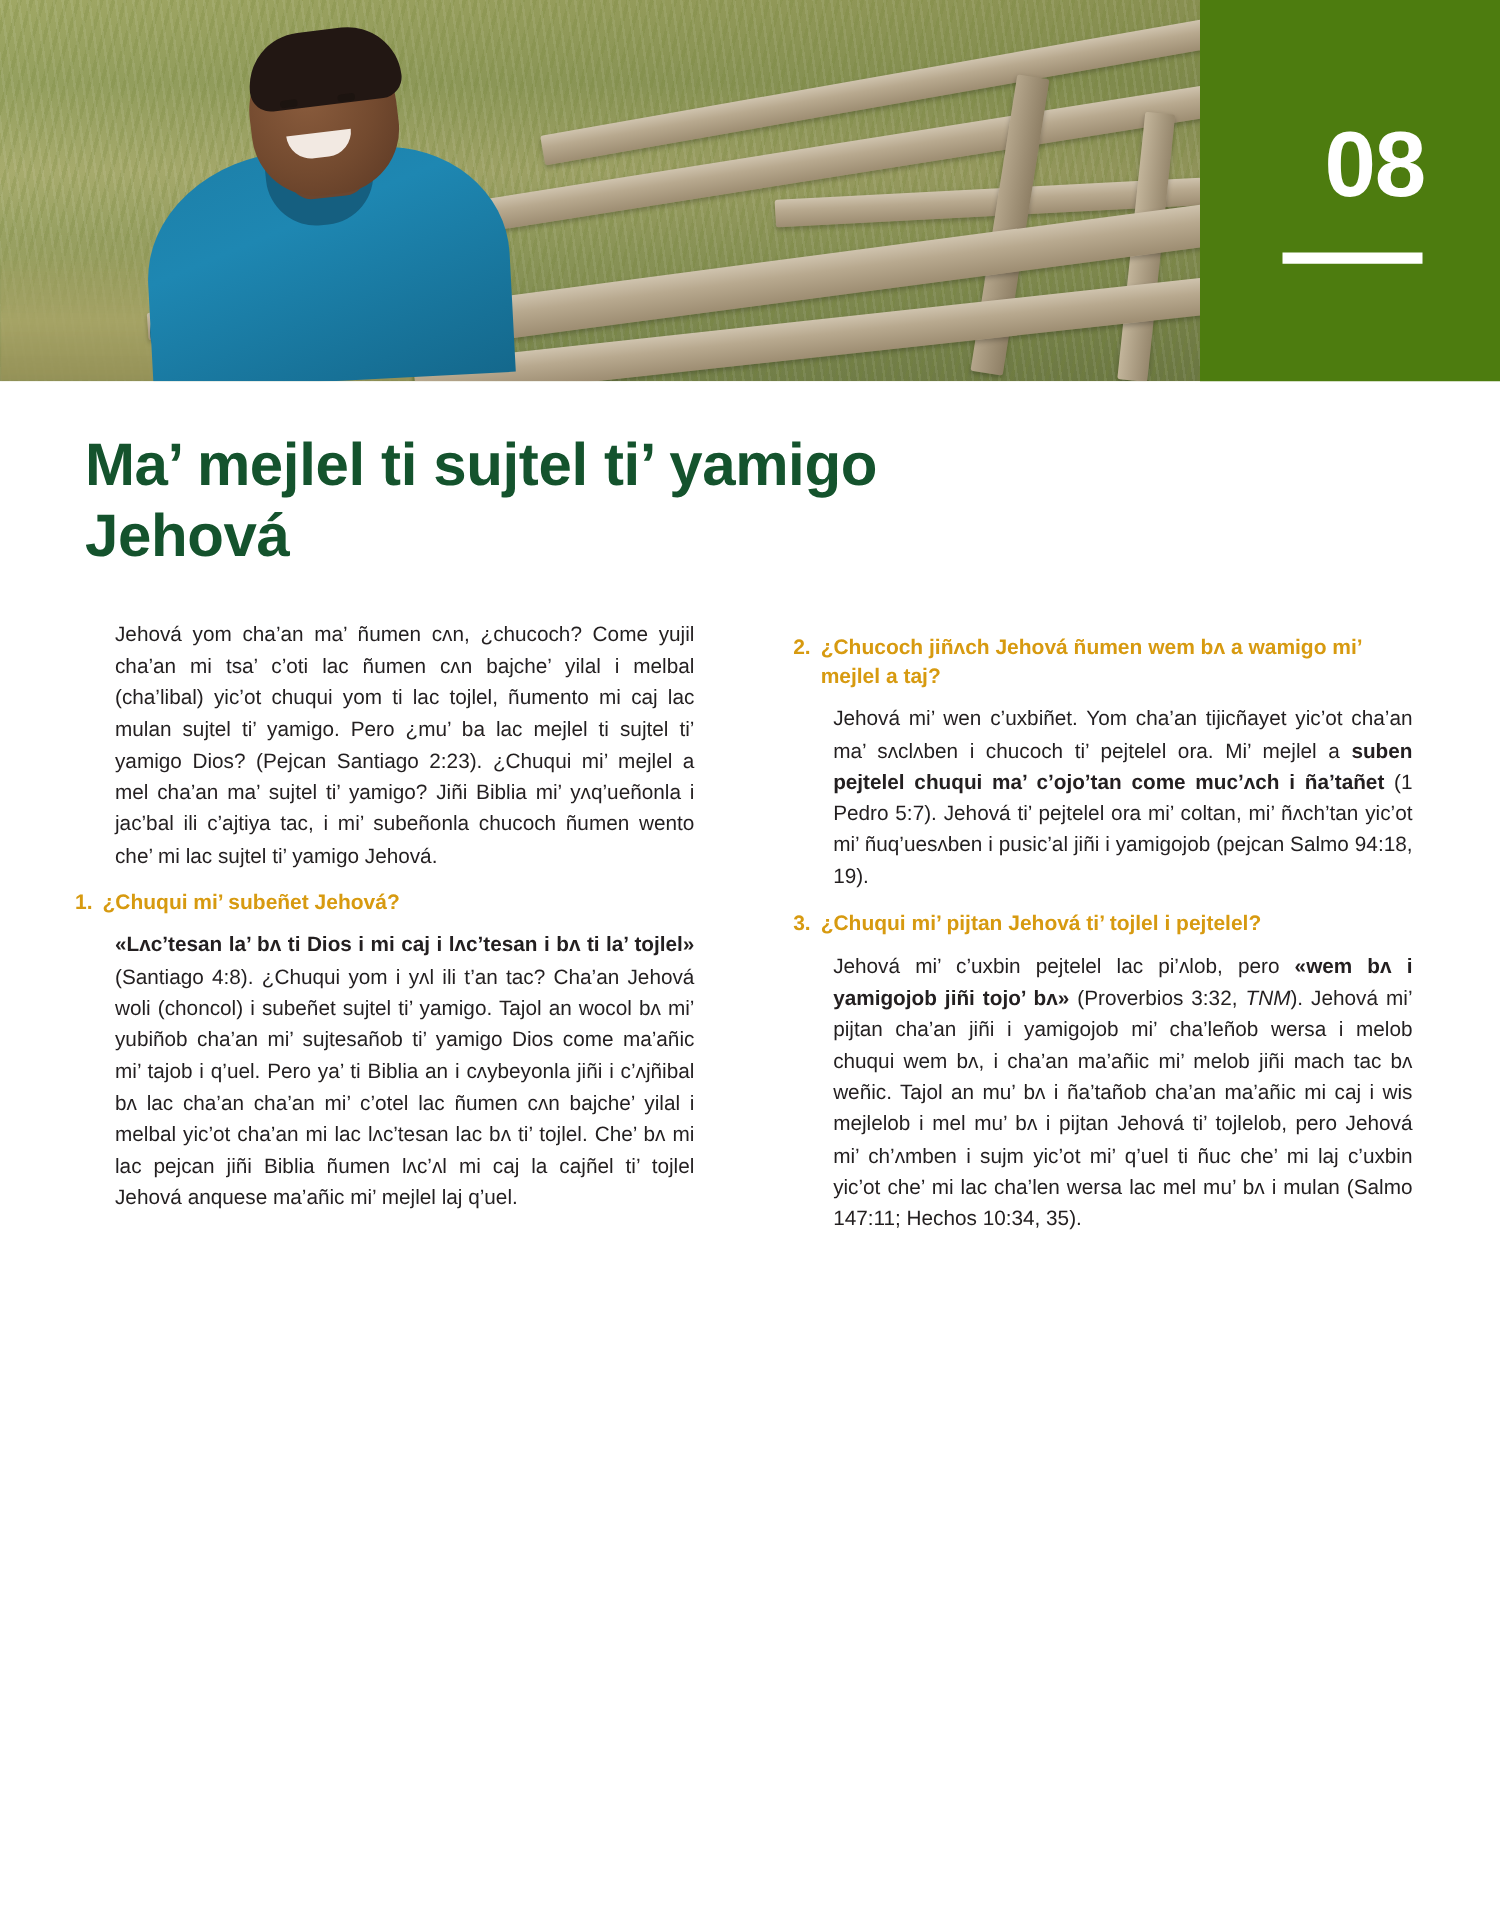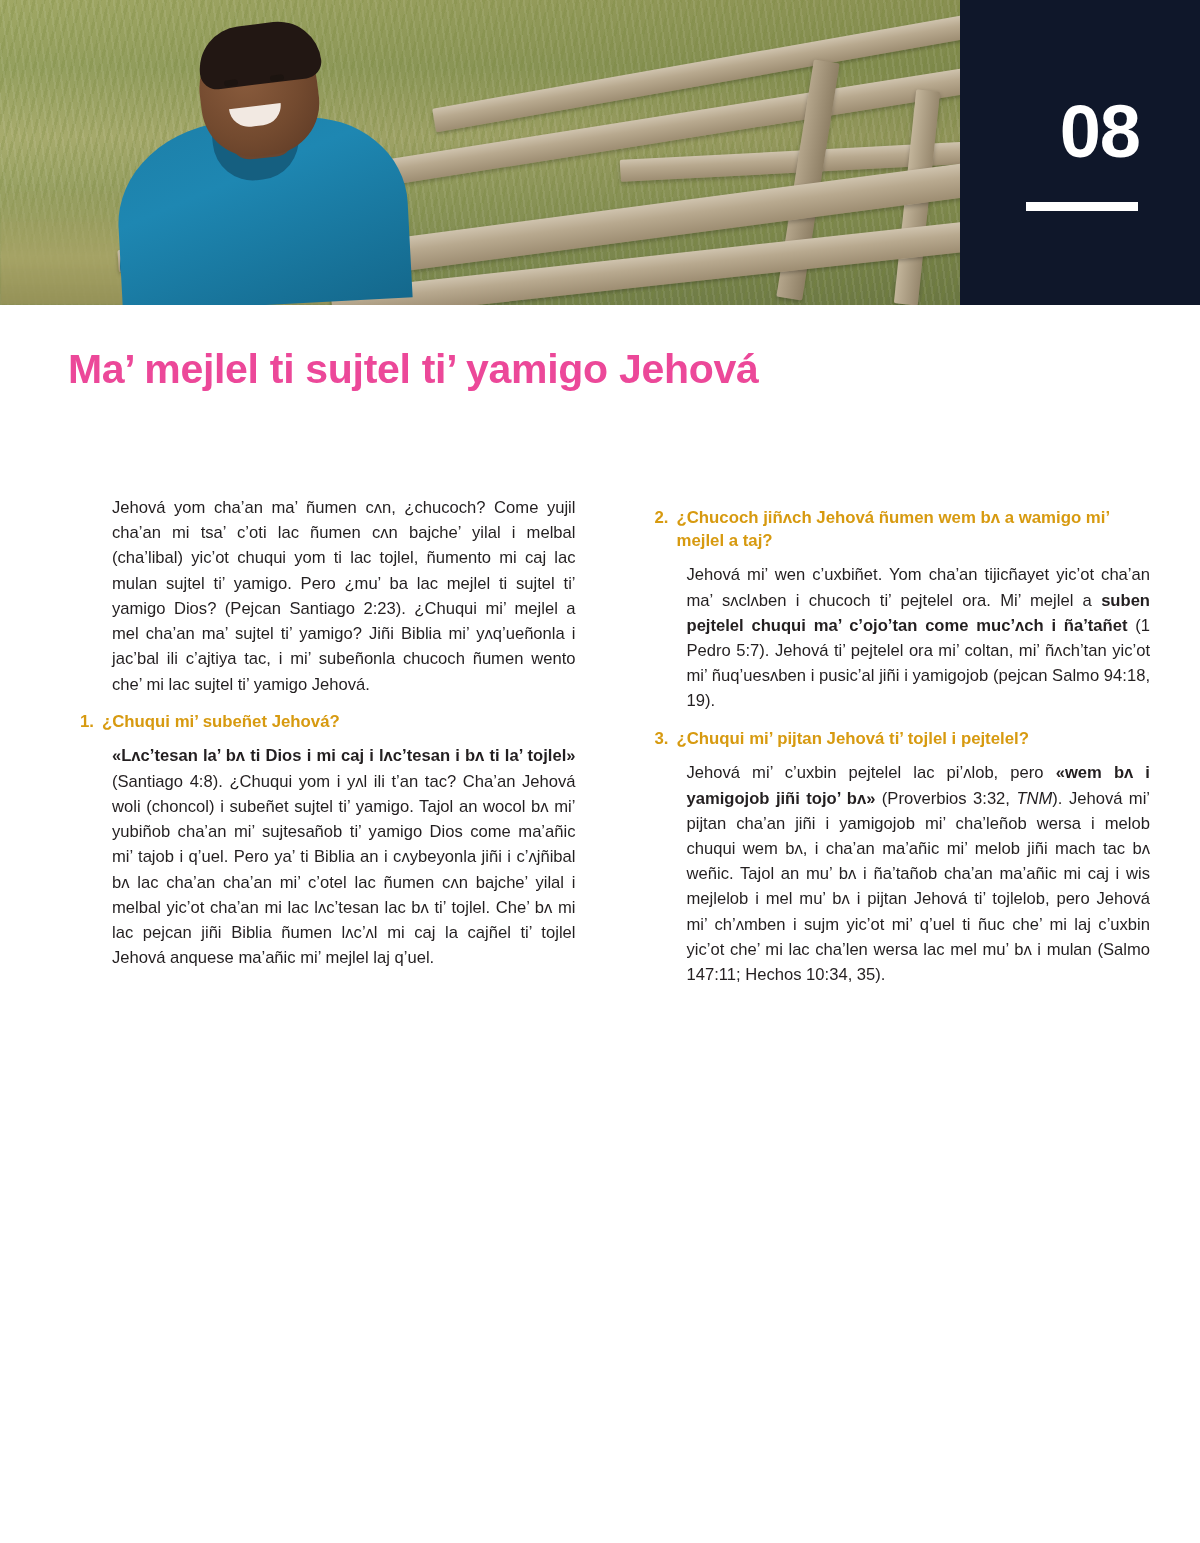--- a/index.html
+++ b/index.html
@@ -120,21 +120,21 @@
     position: absolute; left: 8px; top: 150px; width: 76px; height: 130px;
     background: linear-gradient(160deg,#1d7fa8,#13617f);
     border-radius: 40px 20px 18px 30px; transform: rotate(10deg);
   }
 
   
   .number-block {
     position: absolute;
     right: 0; top: 0;
     width: 240px; height: 306px;
-    background: #0f172a;
+    background: #4d7c0f;
   }
   .number-block .num {
     position: absolute;
     right: 60px;
     top: 95px;
     font-size: 74px;
     font-weight: 700;
     color: #ffffff;
     letter-spacing: -1px;
     line-height: 1;
@@ -145,31 +145,31 @@
     top: 202px;
     width: 112px;
     height: 9px;
     background: #ffffff;
   }
 
   
   .title {
     margin: 40px 0 0 68px;
     width: 720px;
-    font-size: 41px;
+    font-size: 48px;
     line-height: 1.18;
     font-weight: 700;
-    color: #ec4899;
+    color: #14532d;
     letter-spacing: -0.3px;
   }
 
   
   .columns {
     position: absolute;
-    left: 80px;
+    left: 60px;
     top: 495px;
     width: 1070px;
     display: flex;
     gap: 79px;
     justify-content: flex-end;
   }
   .col { width: 509px; }
 
   p {
     margin: 0 0 14px 0;

